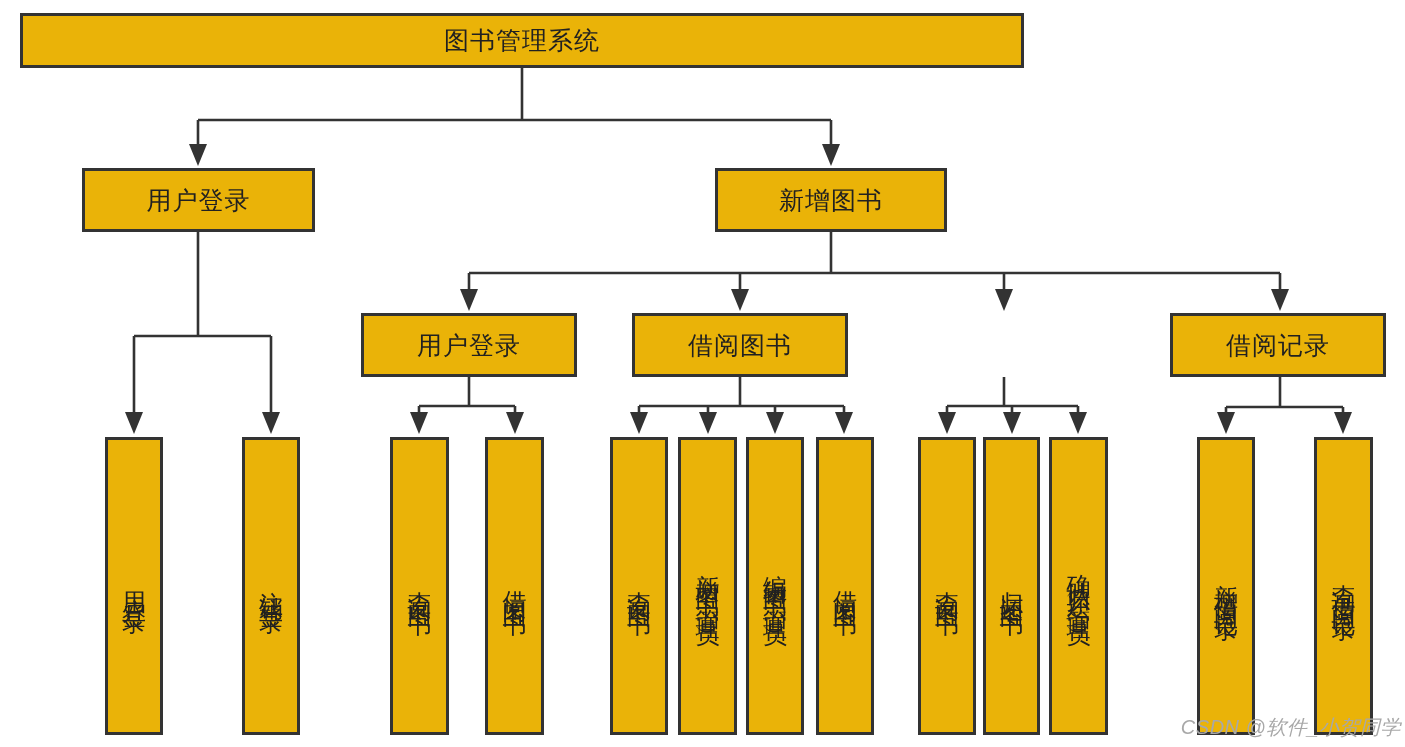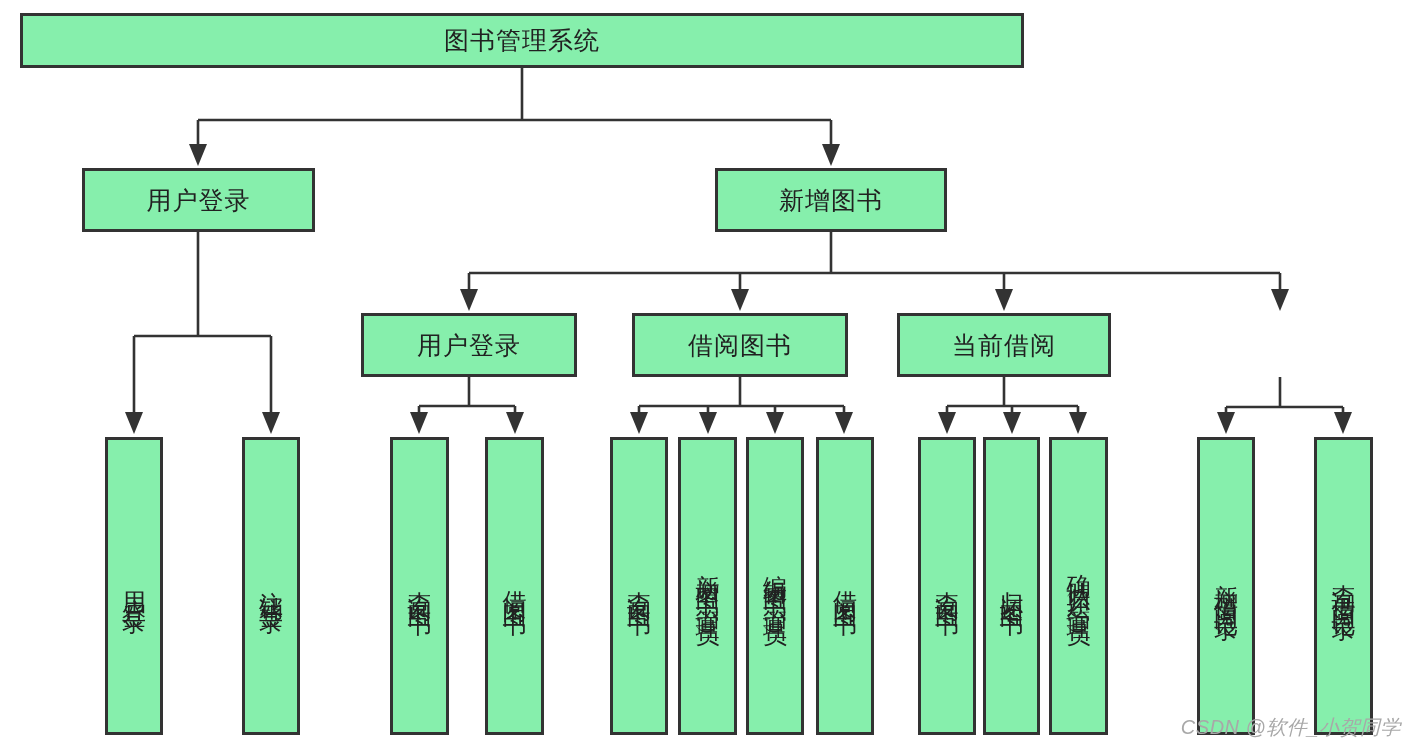--- a/index.html
+++ b/index.html
@@ -18,21 +18,21 @@
   .connector-layer {
     position: absolute;
     left: 0;
     top: 0;
     z-index: 1;
   }
   .box {
     position: absolute;
     box-sizing: border-box;
     border: 3px solid #333333;
-    background: #86efac;
+    background: #eab308;
     display: flex;
     align-items: center;
     justify-content: center;
     z-index: 2;
   }
   .hbox span {
     font-size: 25px;
     letter-spacing: 1px;
     color: #212121;
     white-space: nowrap;
@@ -113,22 +113,22 @@
   <div class="box hbox" style="left:715px;top:168px;width:232px;height:64px">
     <span>新增图书</span>
   </div>
 
   <div class="box hbox" style="left:361px;top:313px;width:216px;height:64px">
     <span>用户登录</span>
   </div>
   <div class="box hbox" style="left:632px;top:313px;width:216px;height:64px">
     <span>借阅图书</span>
   </div>
-  <div class="box hbox" style="left:897px;top:313px;width:214px;height:64px">
-    <span>当前借阅</span>
+  <div class="box hbox" style="left:1170px;top:313px;width:216px;height:64px">
+    <span>借阅记录</span>
   </div>
 
   <div class="box vbox" style="left:105px;top:437px;width:58px;height:298px">
     <span>用户登录</span>
   </div>
   <div class="box vbox" style="left:242px;top:437px;width:58px;height:298px">
     <span>注销登录</span>
   </div>
 
   <div class="box vbox" style="left:390px;top:437px;width:59px;height:298px">

